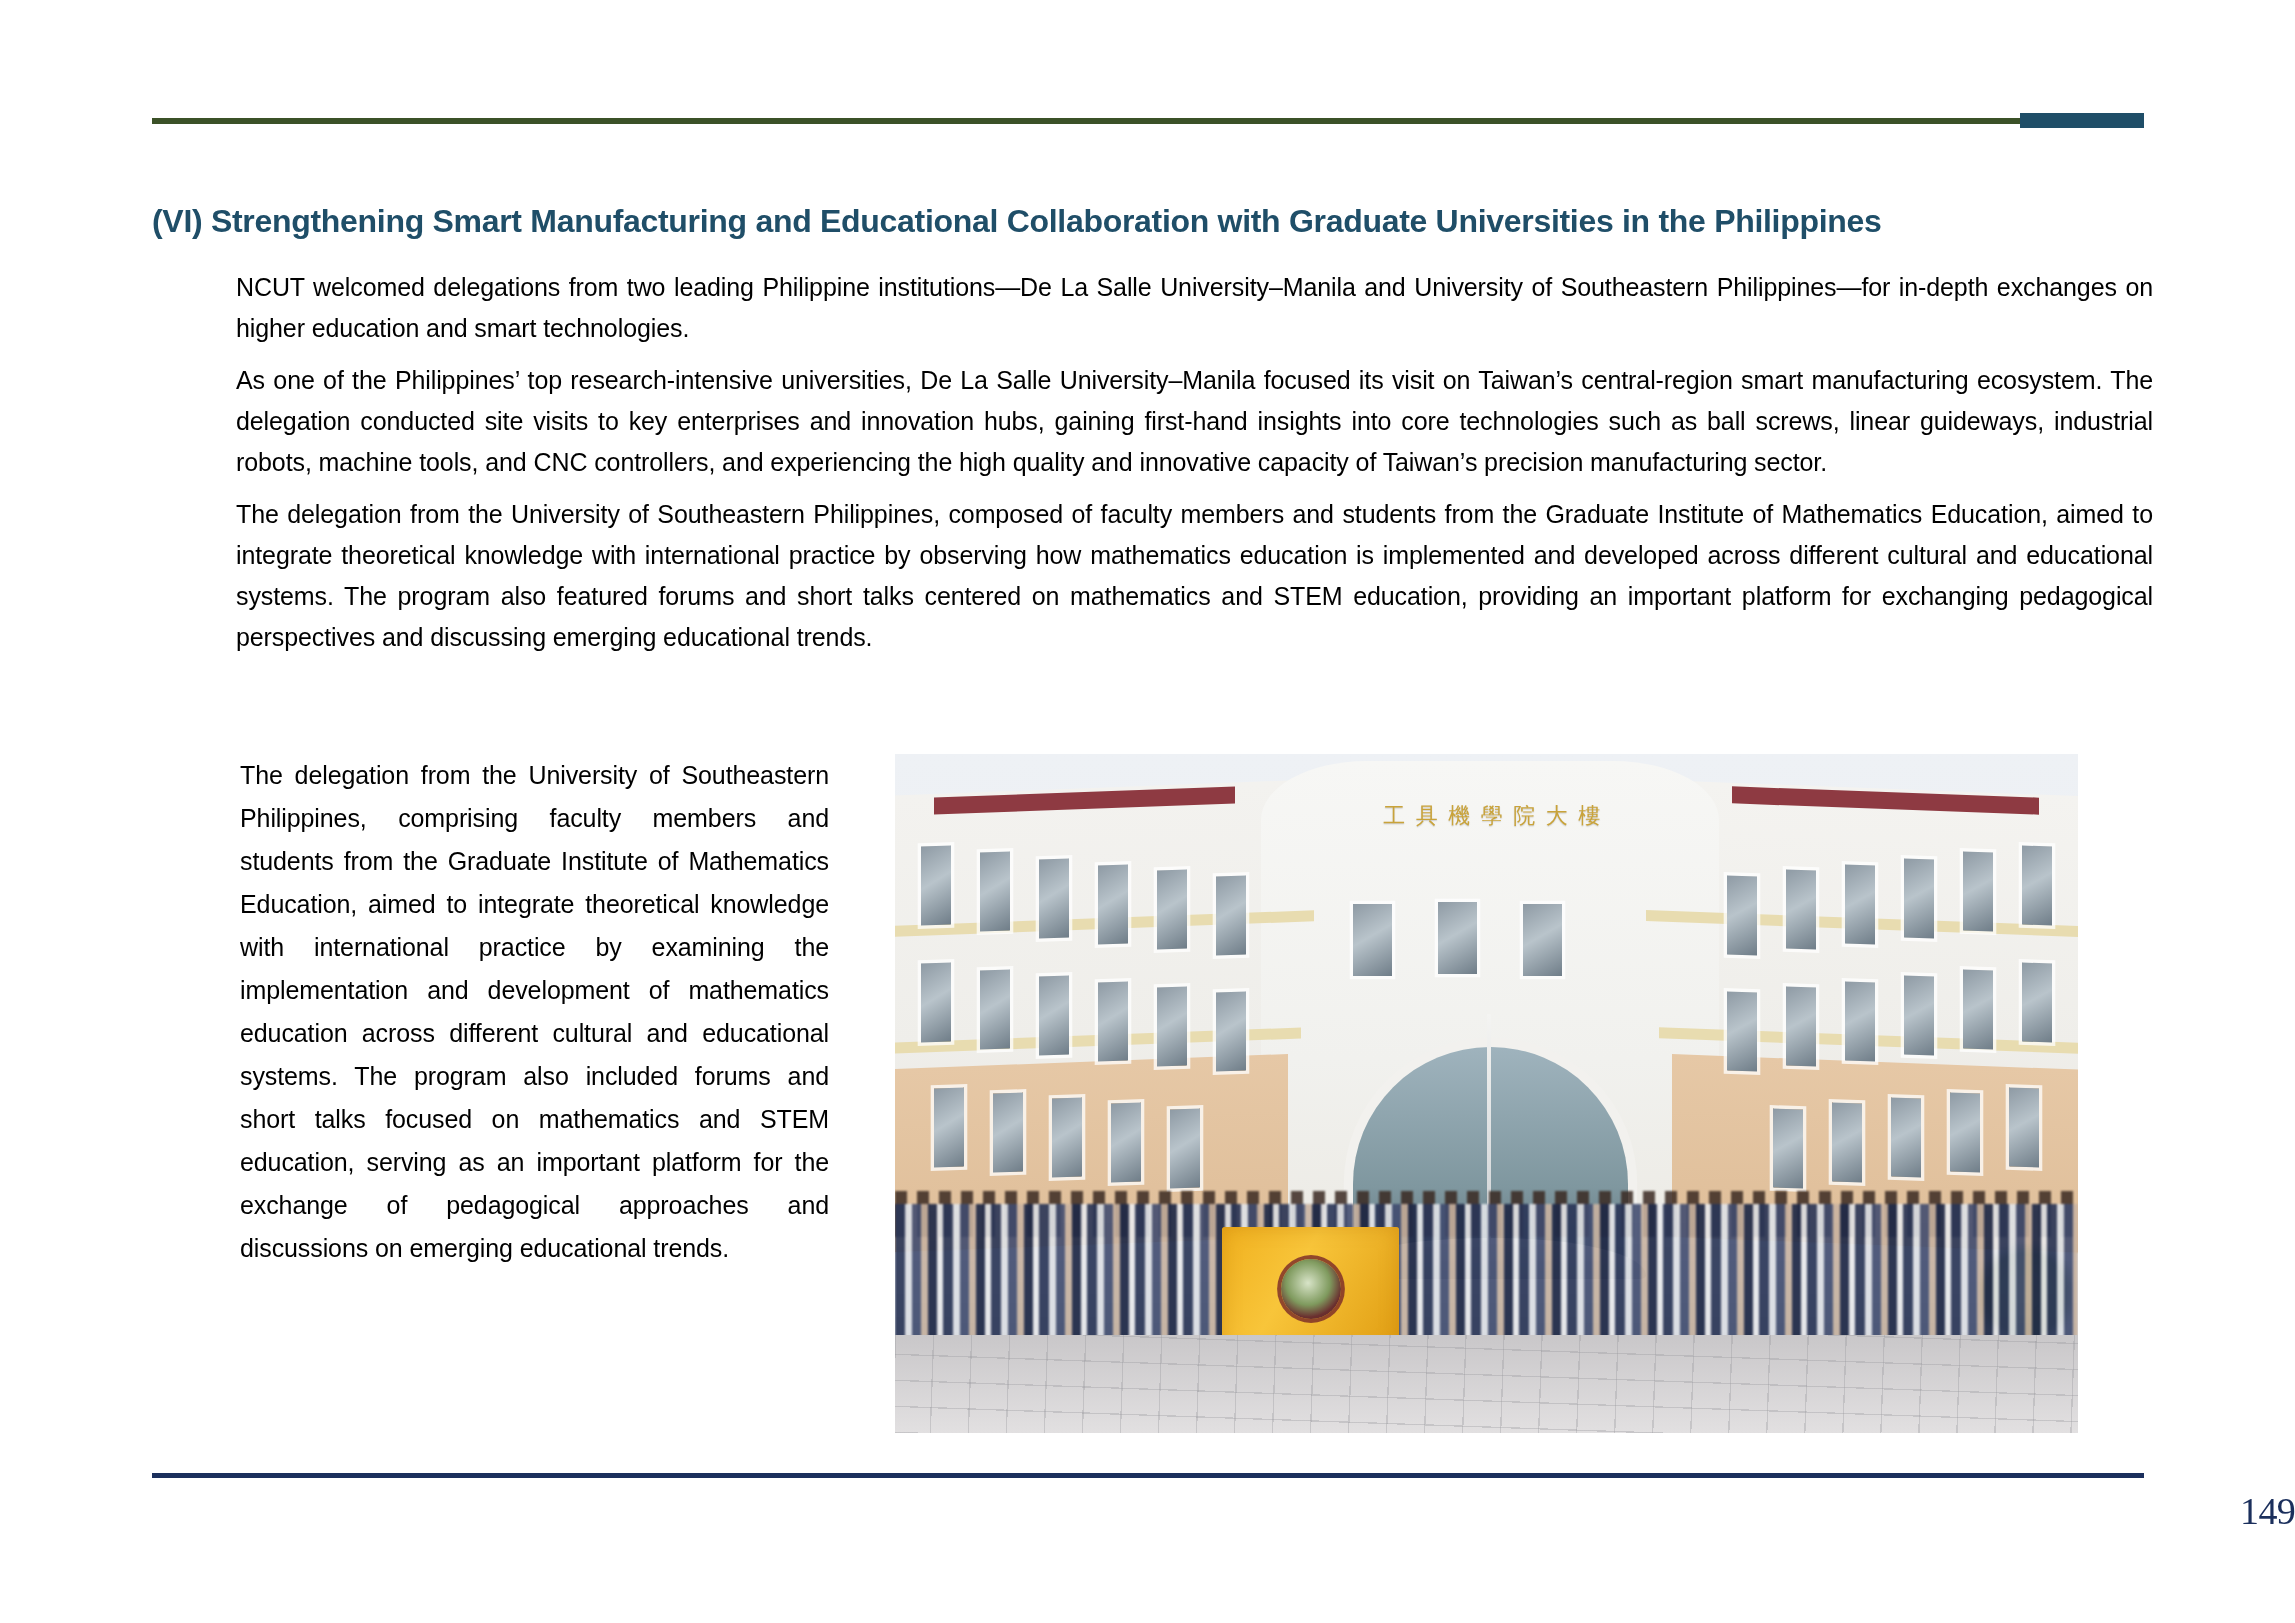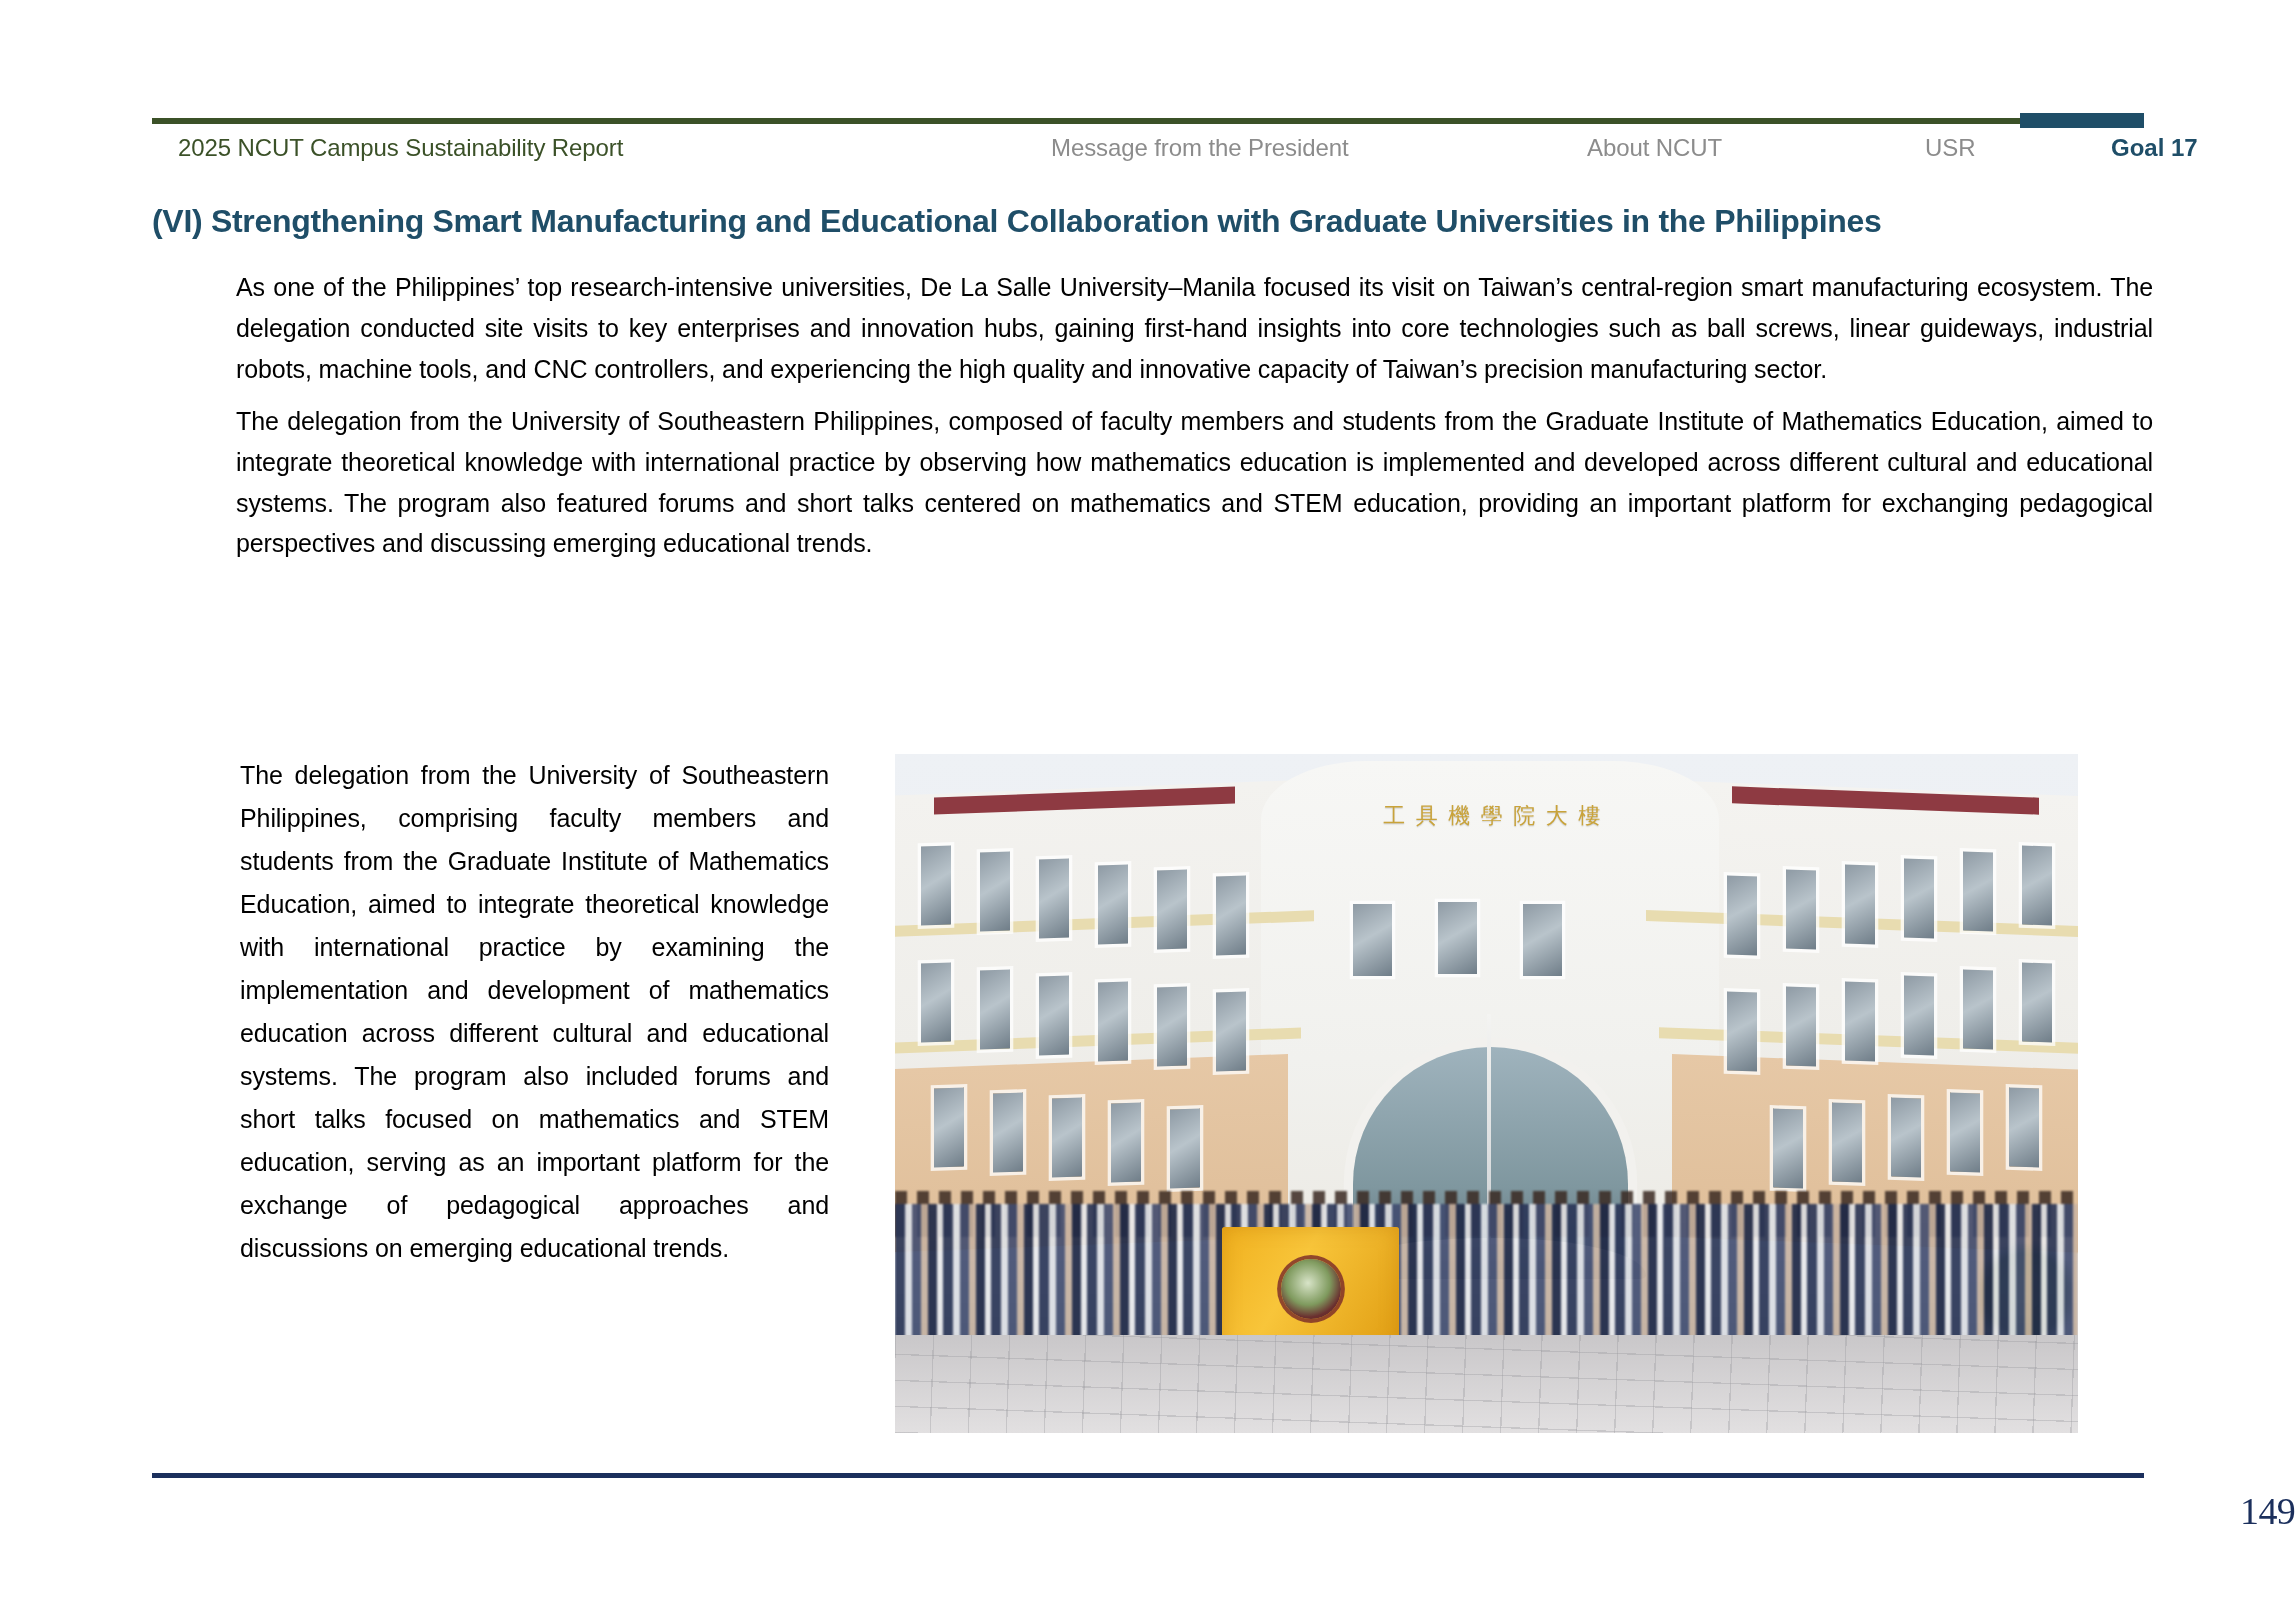--- a/index.html
+++ b/index.html
@@ -307,32 +307,26 @@
 </style>
 </head>
 <body>
 
 <div class="page">
 
   <div class="header">
     <div class="header-rule">
       <div class="header-rule-active"></div>
     </div>
-    <div class="header-nav">
-      <div class="nav-report-title">2025 NCUT Campus Sustainability Report</div>
-      <div class="nav-item n0">Message from the President</div>
-      <div class="nav-item n1">About NCUT</div>
-      <div class="nav-item n2">USR</div>
-      <div class="nav-item-active">Goal 17</div>
-    </div>
   </div>
 
   <div class="section-heading">(VI) Strengthening Smart Manufacturing and Educational Collaboration with Graduate Universities in the Philippines</div>
 
   <div class="body-col">
+    <p class="para">NCUT welcomed delegations from two leading Philippine institutions—De La Salle University–Manila and University of Southeastern Philippines—for in-depth exchanges on higher education and smart technologies.</p>
     <p class="para">As one of the Philippines’ top research-intensive universities, De La Salle University–Manila focused its visit on Taiwan’s central-region smart manufacturing ecosystem. The delegation conducted site visits to key enterprises and innovation hubs, gaining first-hand insights into core technologies such as ball screws, linear guideways, industrial robots, machine tools, and CNC controllers, and experiencing the high quality and innovative capacity of Taiwan’s precision manufacturing sector.</p>
     <p class="para">The delegation from the University of Southeastern Philippines, composed of faculty members and students from the Graduate Institute of Mathematics Education, aimed to integrate theoretical knowledge with international practice by observing how mathematics education is implemented and developed across different cultural and educational systems. The program also featured forums and short talks centered on mathematics and STEM education, providing an important platform for exchanging pedagogical perspectives and discussing emerging educational trends.</p>
   </div>
 
   <div class="lower">
     <div class="lower-text">The delegation from the University of Southeastern Philippines, comprising faculty members and students from the Graduate Institute of Mathematics Education, aimed to integrate theoretical knowledge with international practice by examining the implementation and development of mathematics education across different cultural and educational systems. The program also included forums and short talks focused on mathematics and STEM education, serving as an important platform for the exchange of pedagogical approaches and discussions on emerging educational trends.</div>
 
     <div class="photo">
       <div class="ph-sky"></div>
 

